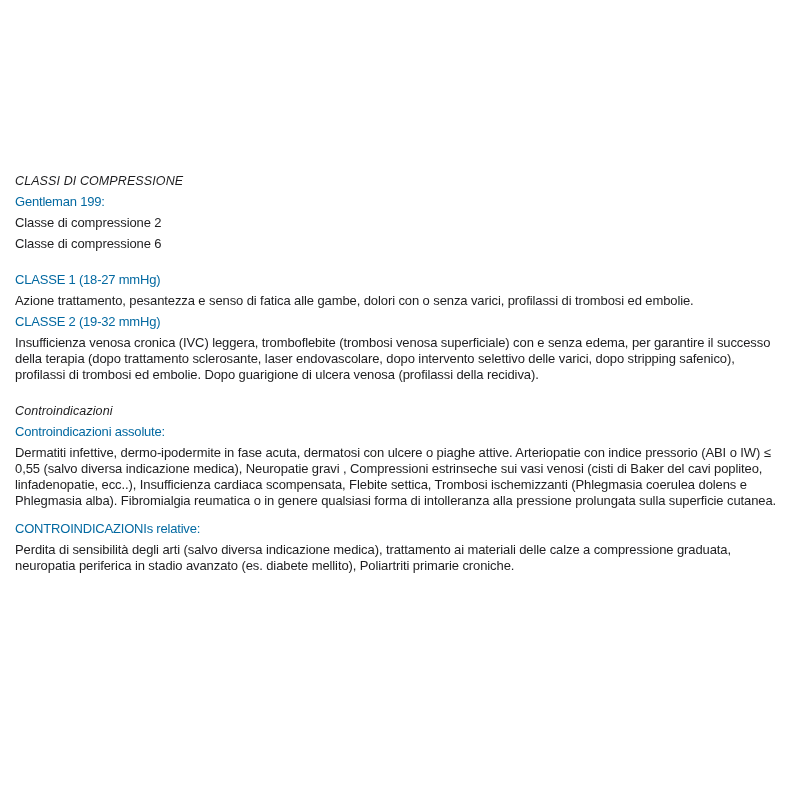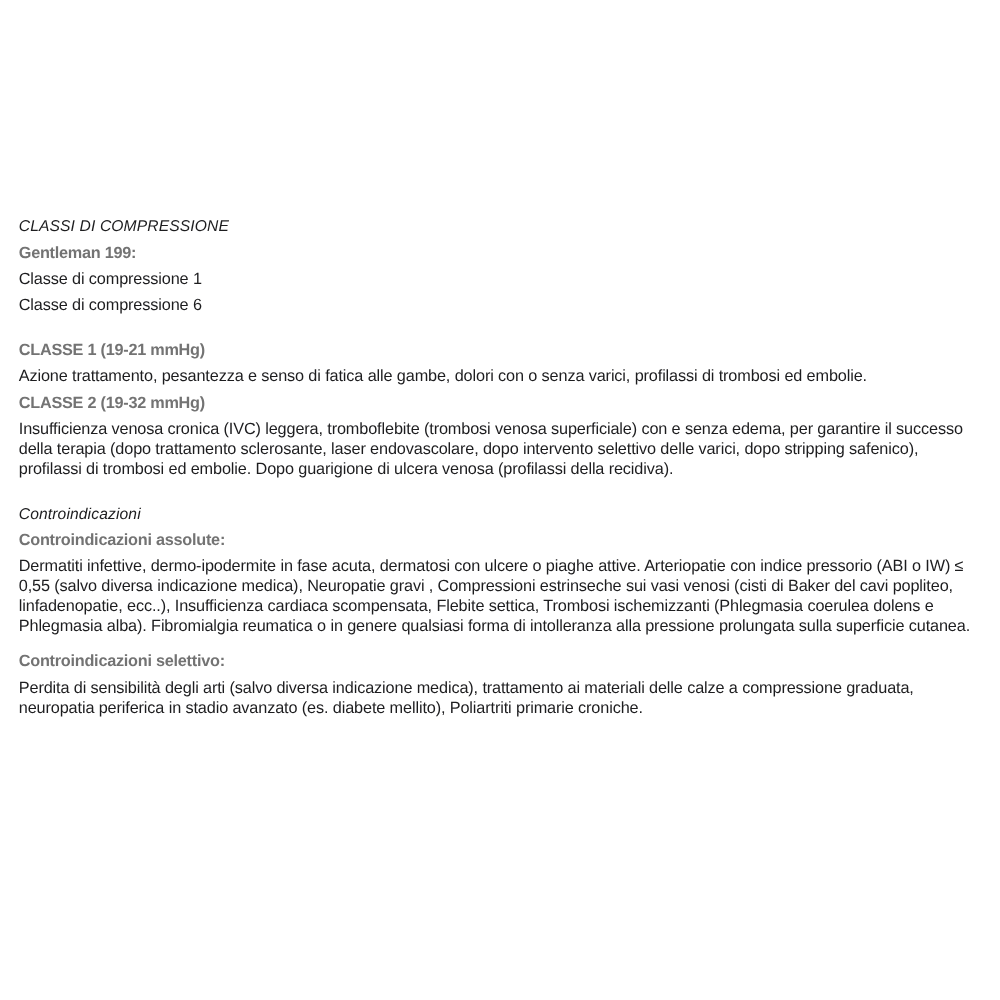--- a/index.html
+++ b/index.html
@@ -28,46 +28,46 @@
     color: #1d1d1f;
   }
   .blk {
     font-size: 13px;
     line-height: 16px;
     letter-spacing: -0.1px;
     margin: 0 0 5px 0;
     max-width: 779px;
   }
   .blk.bold {
-    font-weight: 700;
+    font-weight: 400;
     letter-spacing: -0.2px;
-    color: #737373;
+    color: #0369a1;
   }
   .mt-lg { margin-top: 12px; }
 </style>
 </head>
 <body>
 
 <div class="page">
 
   <section>
     <h2 class="section-label">CLASSI DI COMPRESSIONE</h2>
     <p class="blk bold">Gentleman 199:</p>
-    <p class="blk">Classe di compressione 1</p>
+    <p class="blk">Classe di compressione 2</p>
     <p class="blk">Classe di compressione 6</p>
   </section>
 
   <section>
-    <p class="blk bold">CLASSE 1 (19-21 mmHg)</p>
+    <p class="blk bold">CLASSE 1 (18-27 mmHg)</p>
     <p class="blk">Azione trattamento, pesantezza e senso di fatica alle gambe, dolori con o senza varici, profilassi di trombosi ed embolie.</p>
     <p class="blk bold">CLASSE 2 (19-32 mmHg)</p>
     <p class="blk">Insufficienza venosa cronica (IVC) leggera, tromboflebite (trombosi venosa superficiale) con e senza edema, per garantire il successo della terapia (dopo trattamento sclerosante, laser endovascolare, dopo intervento selettivo delle varici, dopo stripping safenico), profilassi di trombosi ed embolie. Dopo guarigione di ulcera venosa (profilassi della recidiva).</p>
   </section>
 
   <section>
     <h2 class="section-label">Controindicazioni</h2>
     <p class="blk bold">Controindicazioni assolute:</p>
     <p class="blk">Dermatiti infettive, dermo-ipodermite in fase acuta, dermatosi con ulcere o piaghe attive. Arteriopatie con indice pressorio (ABI o IW) ≤ 0,55 (salvo diversa indicazione medica), Neuropatie gravi , Compressioni estrinseche sui vasi venosi (cisti di Baker del cavi popliteo, linfadenopatie, ecc..), Insufficienza cardiaca scompensata, Flebite settica, Trombosi ischemizzanti (Phlegmasia coerulea dolens e Phlegmasia alba). Fibromialgia reumatica o in genere qualsiasi forma di intolleranza alla pressione prolungata sulla superficie cutanea.</p>
-    <p class="blk bold mt-lg">Controindicazioni selettivo:</p>
+    <p class="blk bold mt-lg">CONTROINDICAZIONIs relative:</p>
     <p class="blk">Perdita di sensibilità degli arti (salvo diversa indicazione medica), trattamento ai materiali delle calze a compressione graduata, neuropatia periferica in stadio avanzato (es. diabete mellito), Poliartriti primarie croniche.</p>
   </section>
 
 </div>
 
 </body></html>

